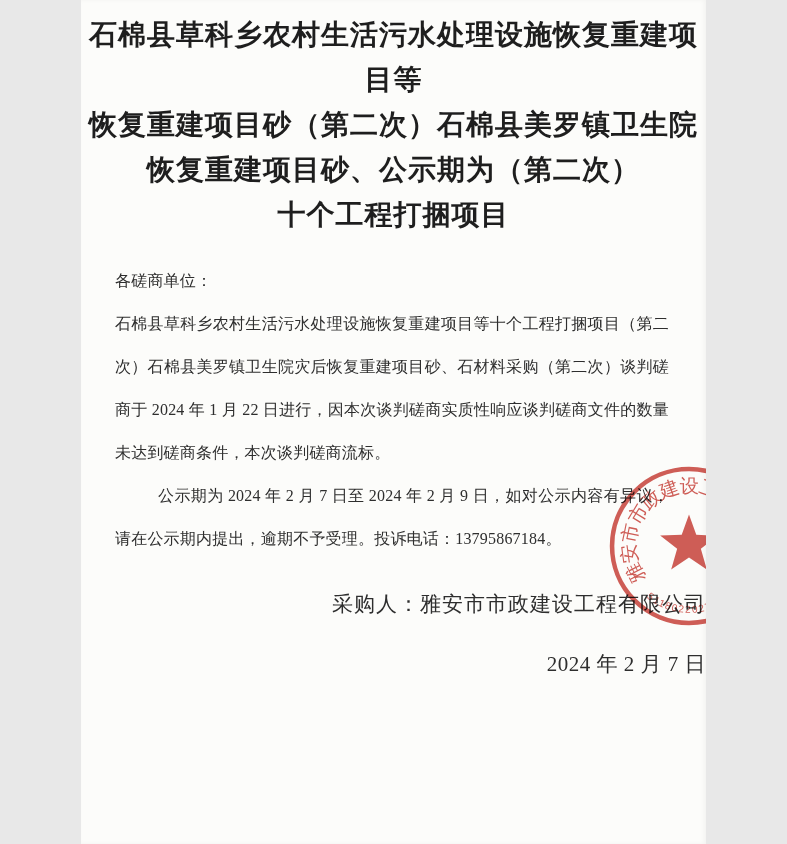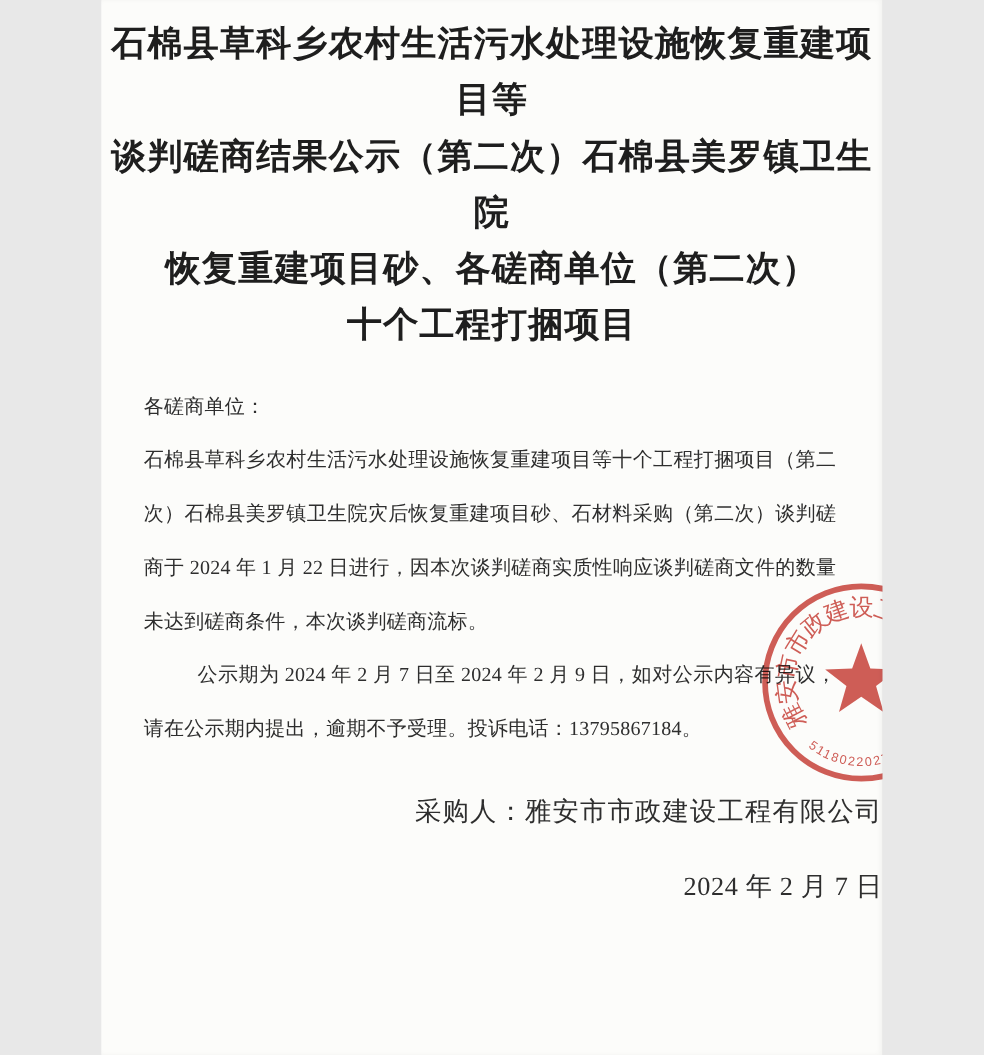--- a/index.html
+++ b/index.html
@@ -74,22 +74,22 @@
     height: 100%;
   }
 </style>
 </head>
 <body>
 
 <div class="page">
 
   <header class="doc-title">
     <div>石棉县草科乡农村生活污水处理设施恢复重建项目等</div>
-    <div>谈判磋商结果公示（第二次）石棉县美罗镇卫生院</div>
-    <div>恢复重建项目砂、各磋商单位（第二次）</div>
+    <div>恢复重建项目砂（第二次）石棉县美罗镇卫生院</div>
+    <div>恢复重建项目砂、公示期为（第二次）</div>
     <div>十个工程打捆项目</div>
   </header>
 
   <main class="doc-body">
     <p>各磋商单位：</p>
     <p>石棉县草科乡农村生活污水处理设施恢复重建项目等十个工程打捆项目（第二次）石棉县美罗镇卫生院灾后恢复重建项目砂、石材料采购（第二次）谈判磋商于 2024 年 1 月 22 日进行，因本次谈判磋商实质性响应谈判磋商文件的数量未达到磋商条件，本次谈判磋商流标。</p>
     <p class="indent">公示期为 2024 年 2 月 7 日至 2024 年 2 月 9 日，如对公示内容有异议，请在公示期内提出，逾期不予受理。投诉电话：13795867184。</p>
   </main>
 
   <div class="signature">

